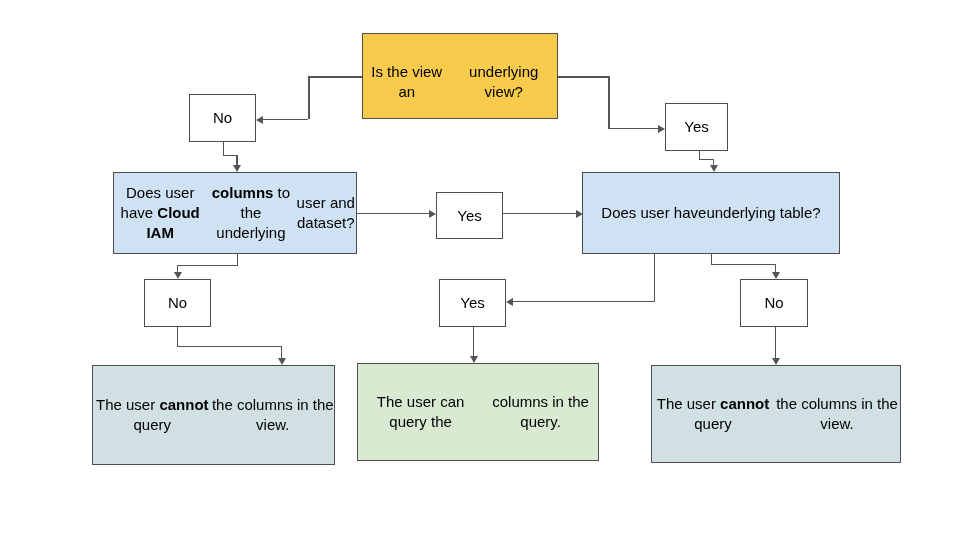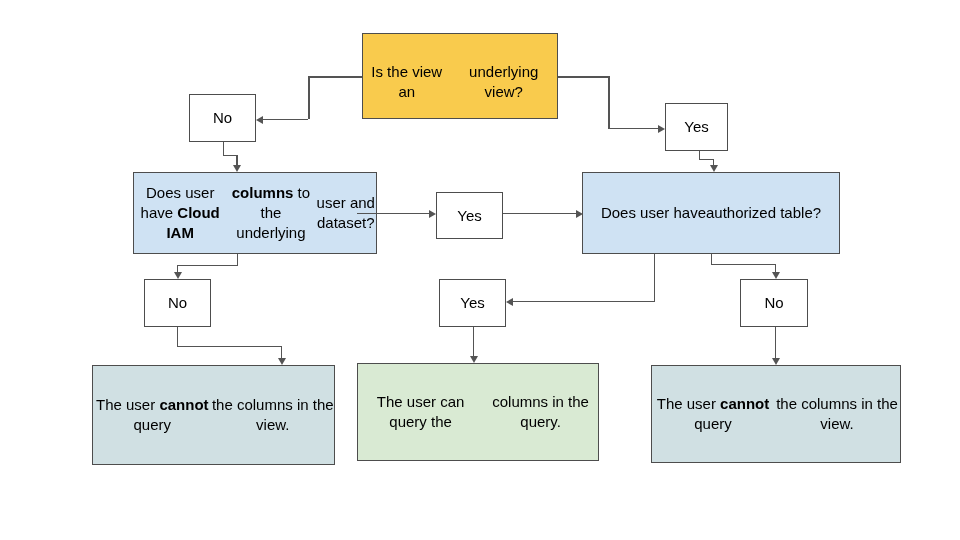--- a/index.html
+++ b/index.html
@@ -58,33 +58,33 @@
   </div>
 
   <div class="node fill-white" style="left:189px;top:94px;width:67px;height:48px;">
     <span>No</span>
   </div>
 
   <div class="node fill-white" style="left:665px;top:103px;width:63px;height:48px;">
     <span>Yes</span>
   </div>
 
-  <div class="node fill-blue" style="left:113px;top:172px;width:244px;height:82px;margin-left:20px;">
+  <div class="node fill-blue" style="left:113px;top:172px;width:244px;height:82px;">
     <span class="tline"><span>Does user have </span><b>Cloud IAM</b><span></span></span>
     <span class="tline"><span></span><b>columns</b><span> to the underlying</span></span>
     <span class="tline"><span>user and dataset?</span><b></b><span></span></span>
   </div>
 
   <div class="node fill-white" style="left:436px;top:192px;width:67px;height:47px;">
     <span>Yes</span>
   </div>
 
   <div class="node fill-blue" style="left:582px;top:172px;width:258px;height:82px;">
     <span class="tline"><span>Does user have</span><b></b><span></span></span>
-    <span class="tline"><span>authorized table?</span><b></b><span></span></span>
+    <span class="tline"><span>underlying table?</span><b></b><span></span></span>
   </div>
 
   <div class="node fill-white" style="left:144px;top:279px;width:67px;height:48px;">
     <span>No</span>
   </div>
 
   <div class="node fill-white" style="left:439px;top:279px;width:67px;height:48px;">
     <span>Yes</span>
   </div>
 

